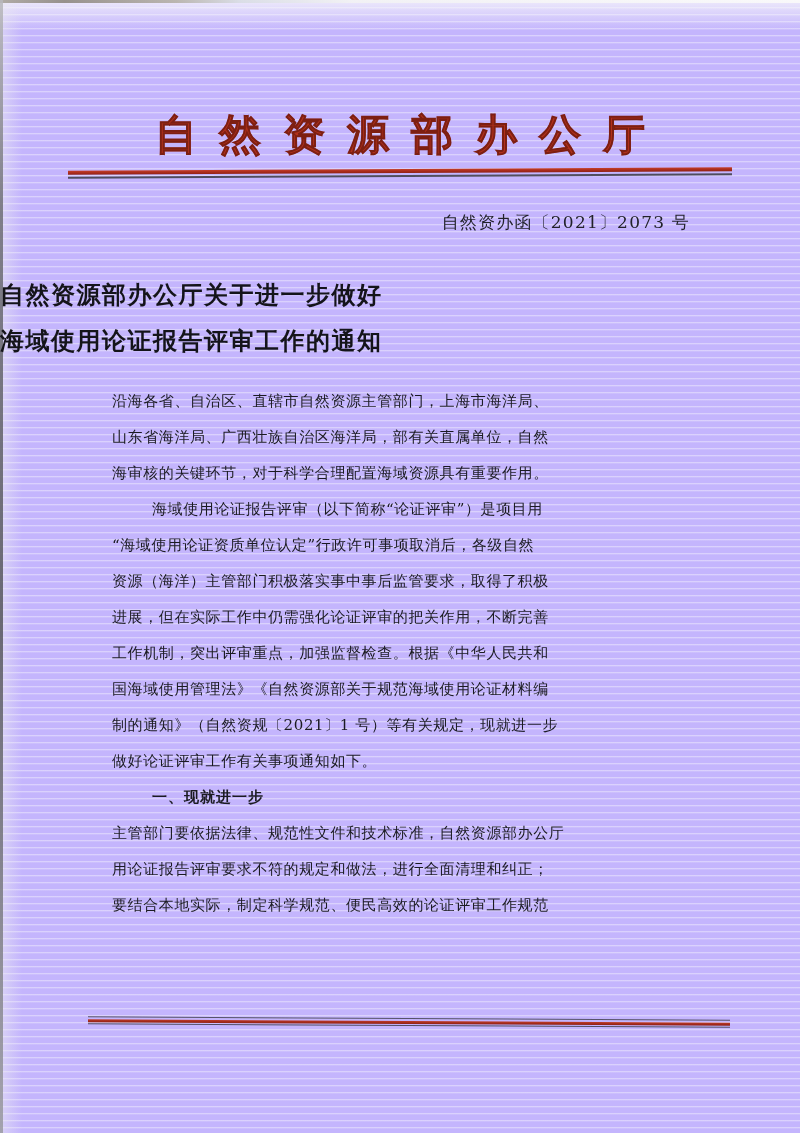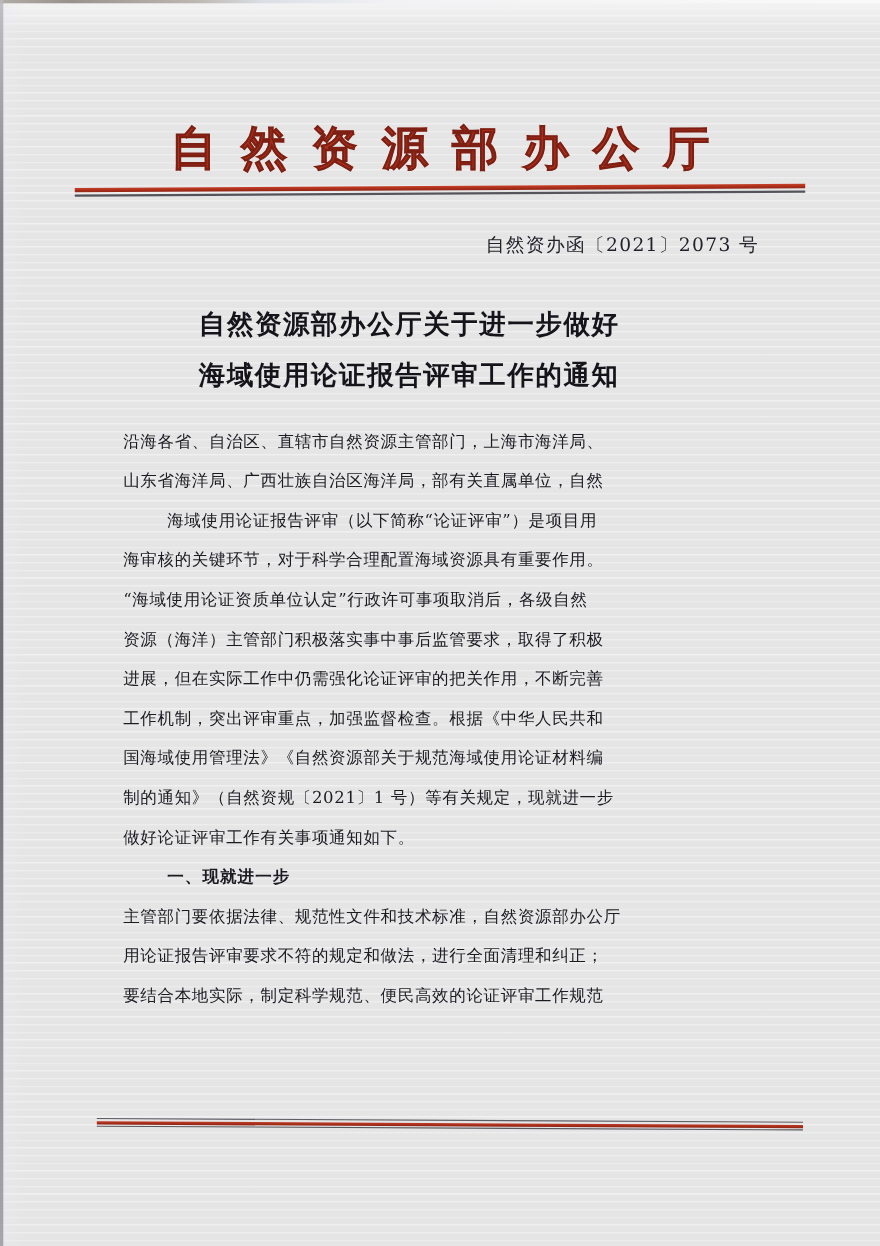--- a/index.html
+++ b/index.html
@@ -7,21 +7,21 @@
     margin: 0;
     padding: 0;
     background: #ffffff;
   }
 
   .page {
     position: relative;
     width: 800px;
     height: 1133px;
     margin: 0 auto;
-    background: #e5e5e5;
+    background: #c4b5fd;
     overflow: hidden;
     font-family: "DejaVu Serif", "Liberation Serif", serif;
   }
 
   
   .scan-tint {
     position: absolute;
     inset: 0;
     background:
       linear-gradient(90deg, rgba(235,235,240,0.55) 0px, rgba(255,255,255,0) 22px),
@@ -117,22 +117,21 @@
     color: #22222a;
     white-space: nowrap;
   }
 
   
   .doc-title {
     position: absolute;
     left: 0;
     top: 272px;
     width: 680px;
-    text-align: center;
-    padding-left: 32px;
+    text-align: left;
   }
   .doc-title .tline {
     font-family: "DejaVu Sans", "Liberation Sans", sans-serif;
     font-size: 24px;
     font-weight: bold;
     letter-spacing: 1.5px;
     color: #14141a;
     line-height: 46px;
     white-space: nowrap;
   }
@@ -233,22 +232,22 @@
   <div class="doc-title">
     <div class="tline">自然资源部办公厅关于进一步做好</div>
     <div class="tline">海域使用论证报告评审工作的通知</div>
   </div>
 
   <div class="body-block">
 
     <div class="bline">沿海各省、自治区、直辖市自然资源主管部门，上海市海洋局、</div>
     <div class="bline">山东省海洋局、广西壮族自治区海洋局，部有关直属单位，自然</div>
 
+    <div class="bline">海审核的关键环节，对于科学合理配置海域资源具有重要作用。</div>
     <div class="bline indent">海域使用论证报告评审（以下简称“论证评审”）是项目用</div>
-    <div class="bline">海审核的关键环节，对于科学合理配置海域资源具有重要作用。</div>
     <div class="bline">“海域使用论证资质单位认定”行政许可事项取消后，各级自然</div>
     <div class="bline">资源（海洋）主管部门积极落实事中事后监管要求，取得了积极</div>
     <div class="bline">进展，但在实际工作中仍需强化论证评审的把关作用，不断完善</div>
     <div class="bline">工作机制，突出评审重点，加强监督检查。根据《中华人民共和</div>
     <div class="bline">国海域使用管理法》《自然资源部关于规范海域使用论证材料编</div>
     <div class="bline">制的通知》（自然资规〔2021〕1 号）等有关规定，现就进一步</div>
     <div class="bline">做好论证评审工作有关事项通知如下。</div>
 
     <div class="bline heading">一、现就进一步</div>
 

